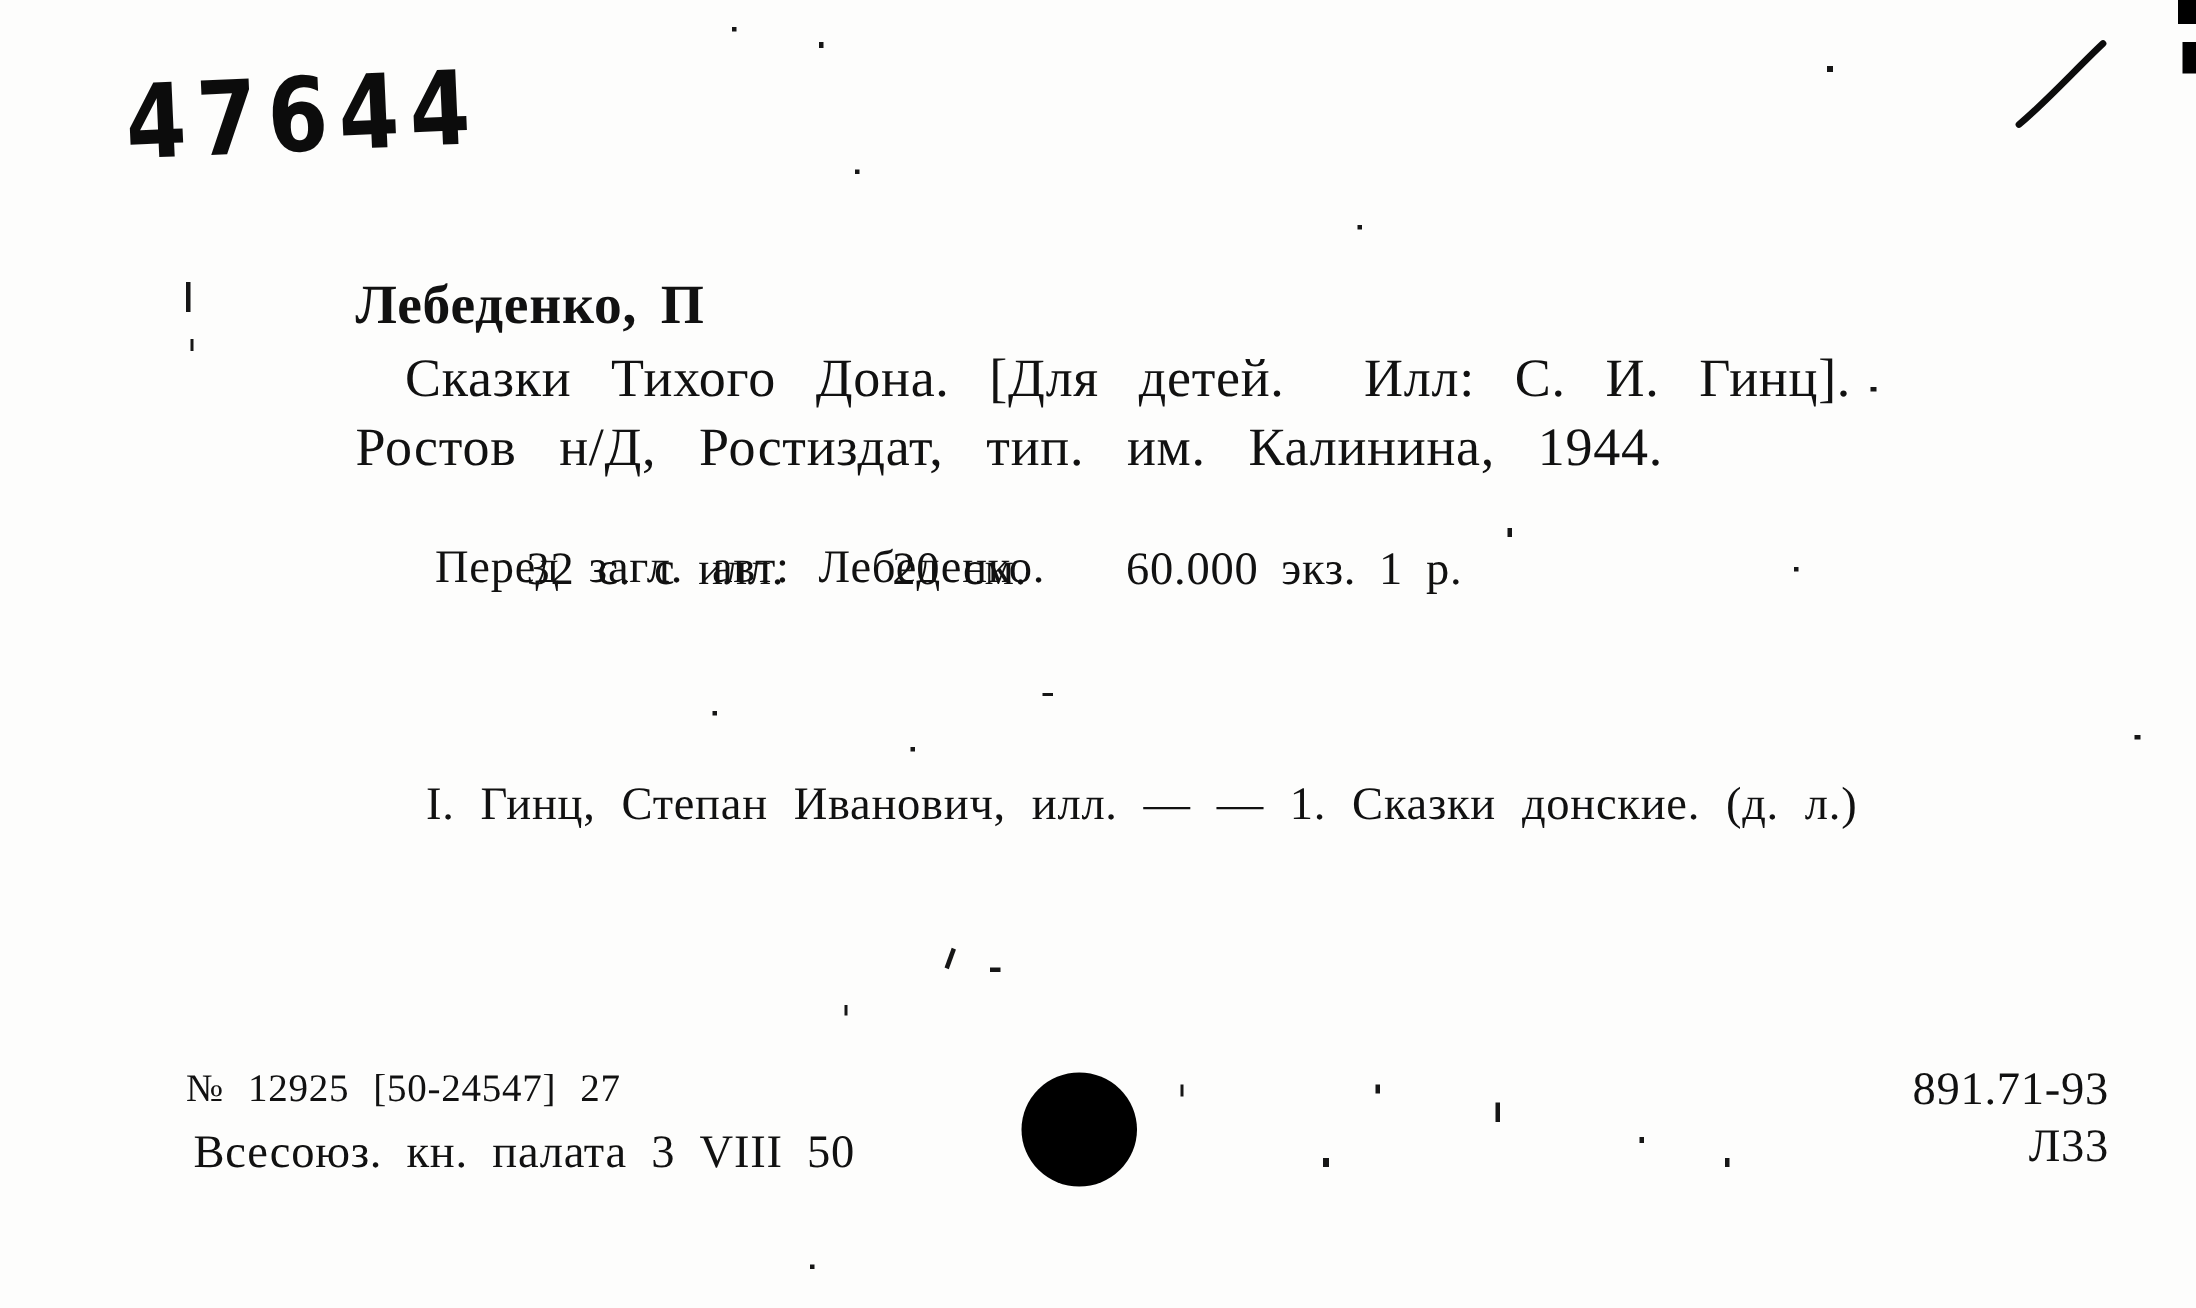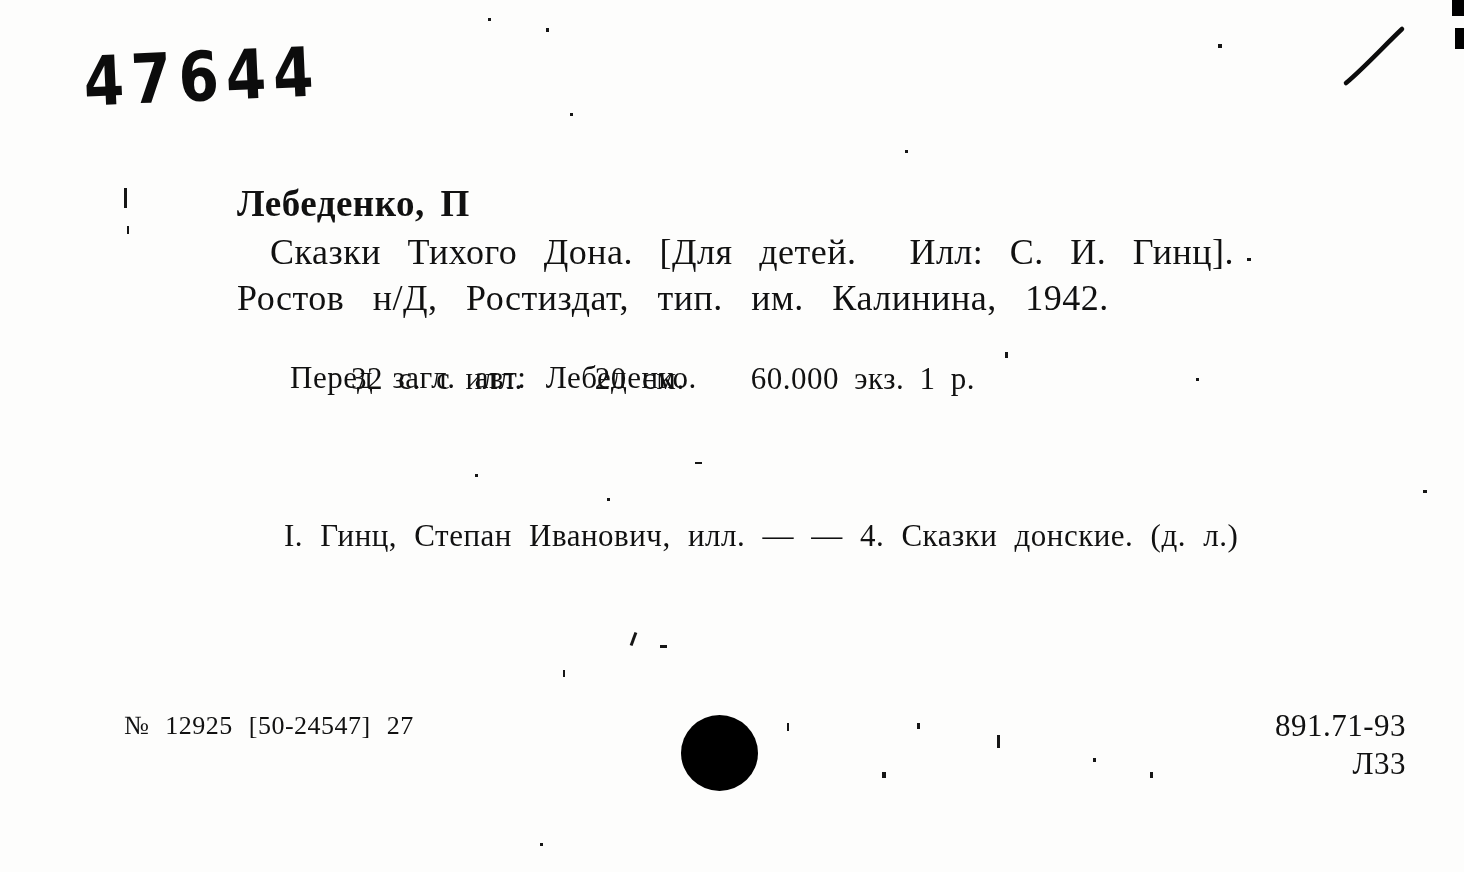--- a/index.html
+++ b/index.html
@@ -68,32 +68,33 @@
     <path d="M8,61 C26,46 46,24 64,7" stroke="#0c0c0c" stroke-width="4.5" fill="none" stroke-linecap="round"></path>
   </svg>
 
   <div class="edge-mark em1"></div>
   <div class="edge-mark em2"></div>
 
   <div class="line title">Сказки Тихого Дона. [Для детей.  Илл: С. И. Гинц].</div>
 
   <div class="line heading">Лебеденко, П</div>
 
-  <div class="line imprint">Ростов н/Д, Ростиздат, тип. им. Калинина, 1942.</div>
+  <div class="line imprint">Ростов н/Д, Ростиздат, тип. им. Калинина, 1944.</div>
 
   <div class="line collation">
     <span class="seg-pages">32 с. с илл.</span><span class="seg-size">20 см.</span><span class="seg-printrun">60.000 экз. 1 р.</span>
   </div>
 
   <div class="line note">Перед загл. авт: Лебеденко.</div>
 
-  <div class="line tracing">I. Гинц, Степан Иванович, илл. — — 4. Сказки донские. (д. л.)</div>
+  <div class="line tracing">I. Гинц, Степан Иванович, илл. — — 1. Сказки донские. (д. л.)</div>
 
   <div class="line registry-number">№ 12925 [50-24547] 27</div>
 
+  <div class="line registry-chamber">Всесоюз. кн. палата 3 VIII 50</div>
 
   <div class="punch-hole"></div>
 
   <div class="line udc">891.71-93</div>
 
   <div class="line author-mark">Л33</div>
 
   <div class="speck" style="left:124px;top:188px;width:3px;height:20px"></div>
   <div class="speck" style="left:127px;top:226px;width:2px;height:8px"></div>
   <div class="speck" style="left:488px;top:18px;width:3px;height:3px"></div>

